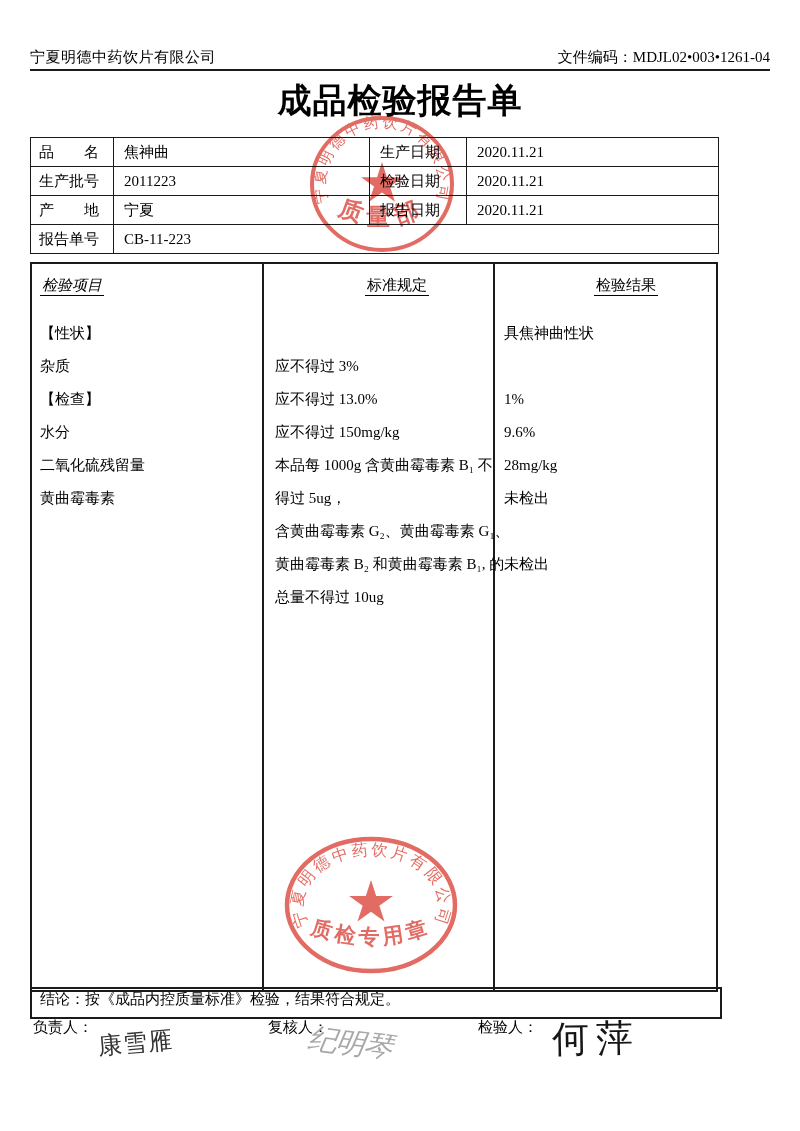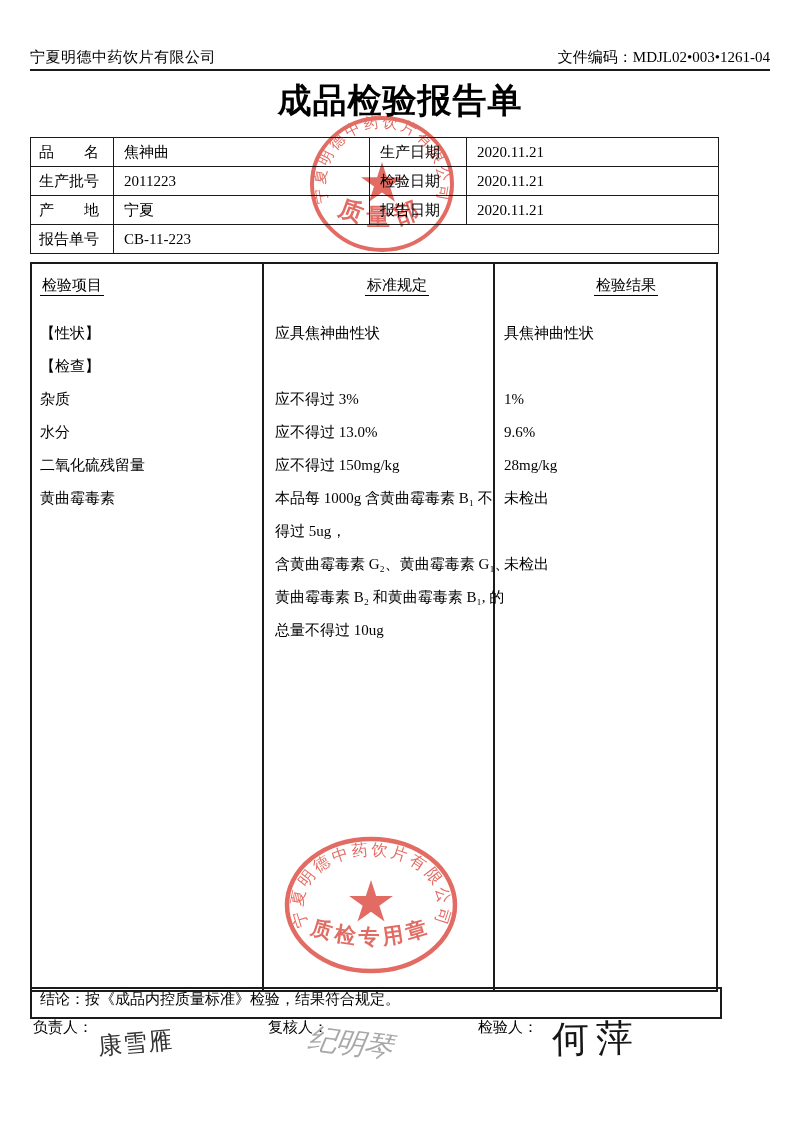--- a/index.html
+++ b/index.html
@@ -19,21 +19,21 @@
                    white-space:nowrap; overflow:visible; }
   .info-table td.lab { padding:0 14px 0 8px; text-align:justify; text-align-last:justify; }
   
   .main-table { position:absolute; left:30px; top:262px; width:684px; height:726px;
                 border:2px solid #1a1a1a; }
   .main-table .vline { position:absolute; top:0; bottom:0; width:1.5px; background:#1a1a1a; }
   .v1 { left:230px; } .v2 { left:461px; }
   .mcol { position:absolute; top:0; height:100%; }
   .c1 { left:0; width:230px; } .c2 { left:233px; width:264px; } .c3 { left:464px; width:260px; }
   .mhead { height:53px; padding-top:12px; box-sizing:border-box; font-size:15px; }
-  .c1 .mhead { padding-left:8px; text-align:left; } .c2 .mhead,.c3 .mhead { text-align:center; }
+  .c1 .mhead { padding-left:8px; text-align:left;font-style:italic; } .c2 .mhead,.c3 .mhead { text-align:center; }
   .mhead span { border-bottom:1px solid #000; padding:0 2px 2px 2px; }
   .mline { height:33px; line-height:33px; font-size:15px; white-space:nowrap; }
   .c1 .mline { padding-left:8px; } .c2 .mline { padding-left:10px; } .c3 .mline { padding-left:8px; }
   
   .conclusion { position:absolute; left:30px; top:987px; width:692px; height:32px;
                 border:2px solid #1a1a1a; box-sizing:border-box; line-height:21px;
                 padding-left:8px; font-size:15px; }
   .sig-label { position:absolute; top:1018px; font-size:15px; }
   .sl1 { left:33px; } .sl2 { left:268px; } .sl3 { left:478px; }
   .sig { position:absolute; white-space:nowrap; }
@@ -92,34 +92,33 @@
   </tbody>
     </table>
 
   <div class="main-table">
     <div class="vline v1"></div>
     <div class="vline v2"></div>
 
     <div class="mcol c1">
       <div class="mhead"><span>检验项目</span></div>
       <div class="mline">【性状】</div>
+      <div class="mline">杂质</div>
       <div class="mline">【检查】</div>
-      <div class="mline">杂质</div>
       <div class="mline">水分</div>
       <div class="mline">二氧化硫残留量</div>
       <div class="mline">黄曲霉毒素</div>
       <div class="mline"></div>
       <div class="mline"></div>
       <div class="mline"></div>
       <div class="mline"></div>
     </div>
 
     <div class="mcol c2">
       <div class="mhead"><span>标准规定</span></div>
-      <div class="mline">应具焦神曲性状</div>
       <div class="mline"></div>
       <div class="mline">应不得过 3%</div>
       <div class="mline">应不得过 13.0%</div>
       <div class="mline">应不得过 150mg/kg</div>
       <div class="mline">本品每 1000g 含黄曲霉毒素 B₁ 不</div>
       <div class="mline">得过 5ug，</div>
       <div class="mline">含黄曲霉毒素 G₂、黄曲霉毒素 G₁、</div>
       <div class="mline">黄曲霉毒素 B₂ 和黄曲霉毒素 B₁, 的</div>
       <div class="mline">总量不得过 10ug</div>
     </div>

